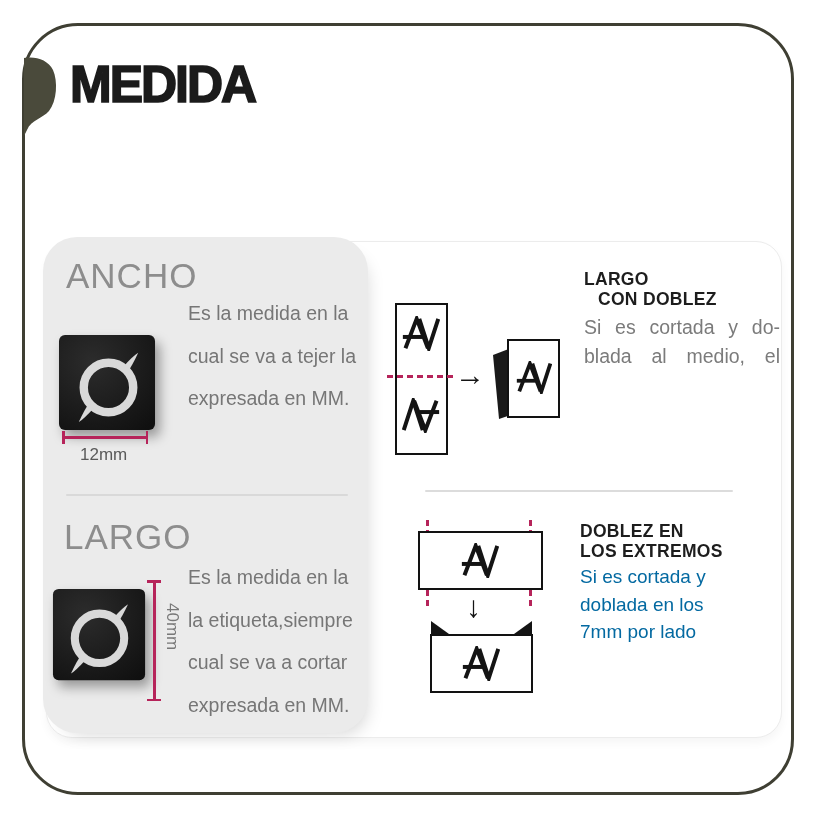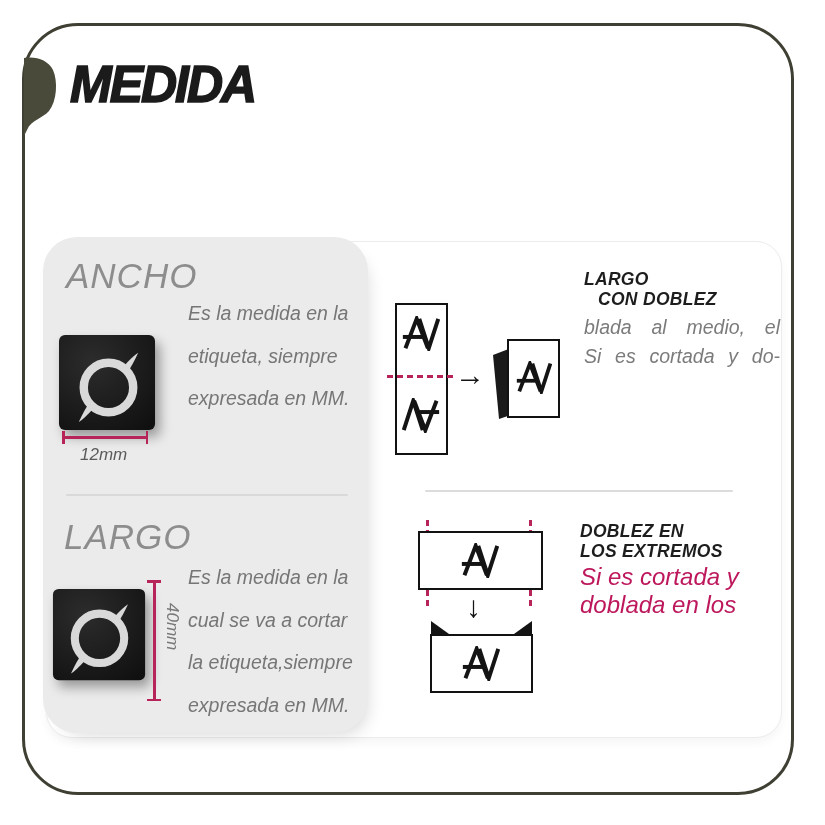--- a/index.html
+++ b/index.html
@@ -1,17 +1,17 @@
 <!DOCTYPE html>
 <html><head>
 <meta charset="utf-8">
 <style>
   html,body{margin:0;padding:0;background:#fff;}
   .stage{position:relative;width:825px;height:825px;background:#ffffff;overflow:hidden;
-         font-family:"Liberation Sans",sans-serif;font-style:italic;}
+         font-family:"Liberation Sans",sans-serif;}
   
   .frame{position:absolute;left:22px;top:23px;width:772px;height:772px;
          border:3.5px solid #3f3f33;border-radius:56px;box-sizing:border-box;}
   .corner-tab{position:absolute;left:24px;top:56px;}
   
   .page-title{position:absolute;left:70px;top:56px;margin:0;font-size:50px;font-weight:700;
               color:#1b1b1b;letter-spacing:-2px;-webkit-text-stroke:1.6px #1b1b1b;
               transform:scaleY(1.02);}
   
   .content-card{position:absolute;left:46px;top:241px;width:736px;height:497px;background:#fff;
@@ -45,21 +45,21 @@
   .arrow-glyph{position:absolute;font-size:30px;color:#141414;font-weight:700;}
   .flap{position:absolute;}
   .monogram{position:absolute;}
   .monogram.flip{transform:rotate(180deg);}
   
   .block-heading{position:absolute;font-size:17.5px;font-weight:700;color:#1d1d1d;
                  letter-spacing:0.3px;white-space:nowrap;}
   .jpara{position:absolute;width:196px;font-size:19.5px;color:#7b7b7b;}
   .jpara div{line-height:28.8px;}
   .jpara div.just{text-align:justify;text-align-last:justify;}
-  .lpara{position:absolute;width:190px;font-size:24px;color:#be185d;}
+  .lpara{position:absolute;width:190px;font-size:19px;color:#0369a1;}
   .lpara div{line-height:27.5px;white-space:nowrap;}
 </style>
 </head>
 <body>
 
 <div class="stage">
 
   <div class="frame"></div>
 
   <svg class="corner-tab" width="38" height="80" viewBox="0 0 38 80">
@@ -89,21 +89,21 @@
 
   <div class="h-measure">
     <div class="tl"></div>
       <div class="bar"></div>
       <div class="tr"></div>
   </div>
   <div class="dim-label" style="left:80px;top:445px;">12mm</div>
 
   <div class="body-lines" style="left:188px;top:292px;">
     <div>Es la medida en la</div>
-    <div>etiqueta, siempre</div>
+    <div>cual se va a tejer la</div>
     <div>expresada en MM.</div>
   </div>
 
   <div class="divider" style="left:66px;top:494px;width:282px;"></div>
 
   <div class="section-heading" style="left:64px;top:517px;">LARGO</div>
 
   <svg class="label-photo" style="left:52px;top:588px;" width="95" height="95" viewBox="0 0 100 100">
     <defs>
       <radialGradient id="lg2" cx="35%" cy="28%" r="90%">
@@ -119,22 +119,22 @@
 
   <div class="v-measure">
     <div class="tt"></div>
       <div class="bar"></div>
       <div class="tb"></div>
   </div>
   <div class="dim-label vertical" style="left:162px;top:603px;height:92px;">40mm</div>
 
   <div class="body-lines" style="left:188px;top:556px;">
     <div>Es la medida en la</div>
+    <div>la etiqueta,siempre</div>
     <div>cual se va a cortar</div>
-    <div>la etiqueta,siempre</div>
     <div>expresada en MM.</div>
   </div>
 
   <div class="diag-rect" style="left:395px;top:303px;width:53px;height:152px;"></div>
 
   <svg class="monogram" style="left:402px;top:316px;" width="38" height="35" viewBox="0 0 44 40">
     <g stroke="#141414" stroke-width="4.6" fill="none">
       <path d="M4 37 L17 3 L30 37"></path>
         <path d="M1 24 L24 24"></path>
         <path d="M20 3 L31 37 L42 3"></path>
@@ -160,22 +160,22 @@
     <g stroke="#141414" stroke-width="4.6" fill="none">
       <path d="M4 37 L17 3 L30 37"></path>
         <path d="M1 24 L24 24"></path>
         <path d="M20 3 L31 37 L42 3"></path>
     </g>
   </svg>
 
   <div class="block-heading" style="left:584px;top:269px;">LARGO</div>
   <div class="block-heading" style="left:584px;top:289px;margin-left:14px;">CON DOBLEZ</div>
   <div class="jpara" style="left:584px;top:313px;">
+    <div class="just">Si es cortada y do-</div>
     <div class="just">blada al medio, el</div>
-    <div class="just">Si es cortada y do-</div>
   </div>
 
   <div class="divider" style="left:425px;top:490px;width:308px;background:#dcdcdc;"></div>
 
   <div class="dash-v" style="left:426px;top:520px;height:86px;"></div>
   <div class="dash-v" style="left:529px;top:520px;height:86px;"></div>
 
   <div class="diag-rect" style="left:418px;top:531px;width:125px;height:59px;"></div>
   <svg class="monogram" style="left:461px;top:543px;" width="38" height="35" viewBox="0 0 44 40">
     <g stroke="#141414" stroke-width="4.6" fill="none">
@@ -200,15 +200,16 @@
         <path d="M1 24 L24 24"></path>
         <path d="M20 3 L31 37 L42 3"></path>
     </g>
   </svg>
 
   <div class="block-heading" style="left:580px;top:521px;">DOBLEZ EN</div>
   <div class="block-heading" style="left:580px;top:541px;">LOS EXTREMOS</div>
   <div class="lpara" style="left:580px;top:563px;">
     <div>Si es cortada y</div>
     <div>doblada en los</div>
+    <div>7mm por lado</div>
   </div>
 
 </div>
 
 </body></html>

